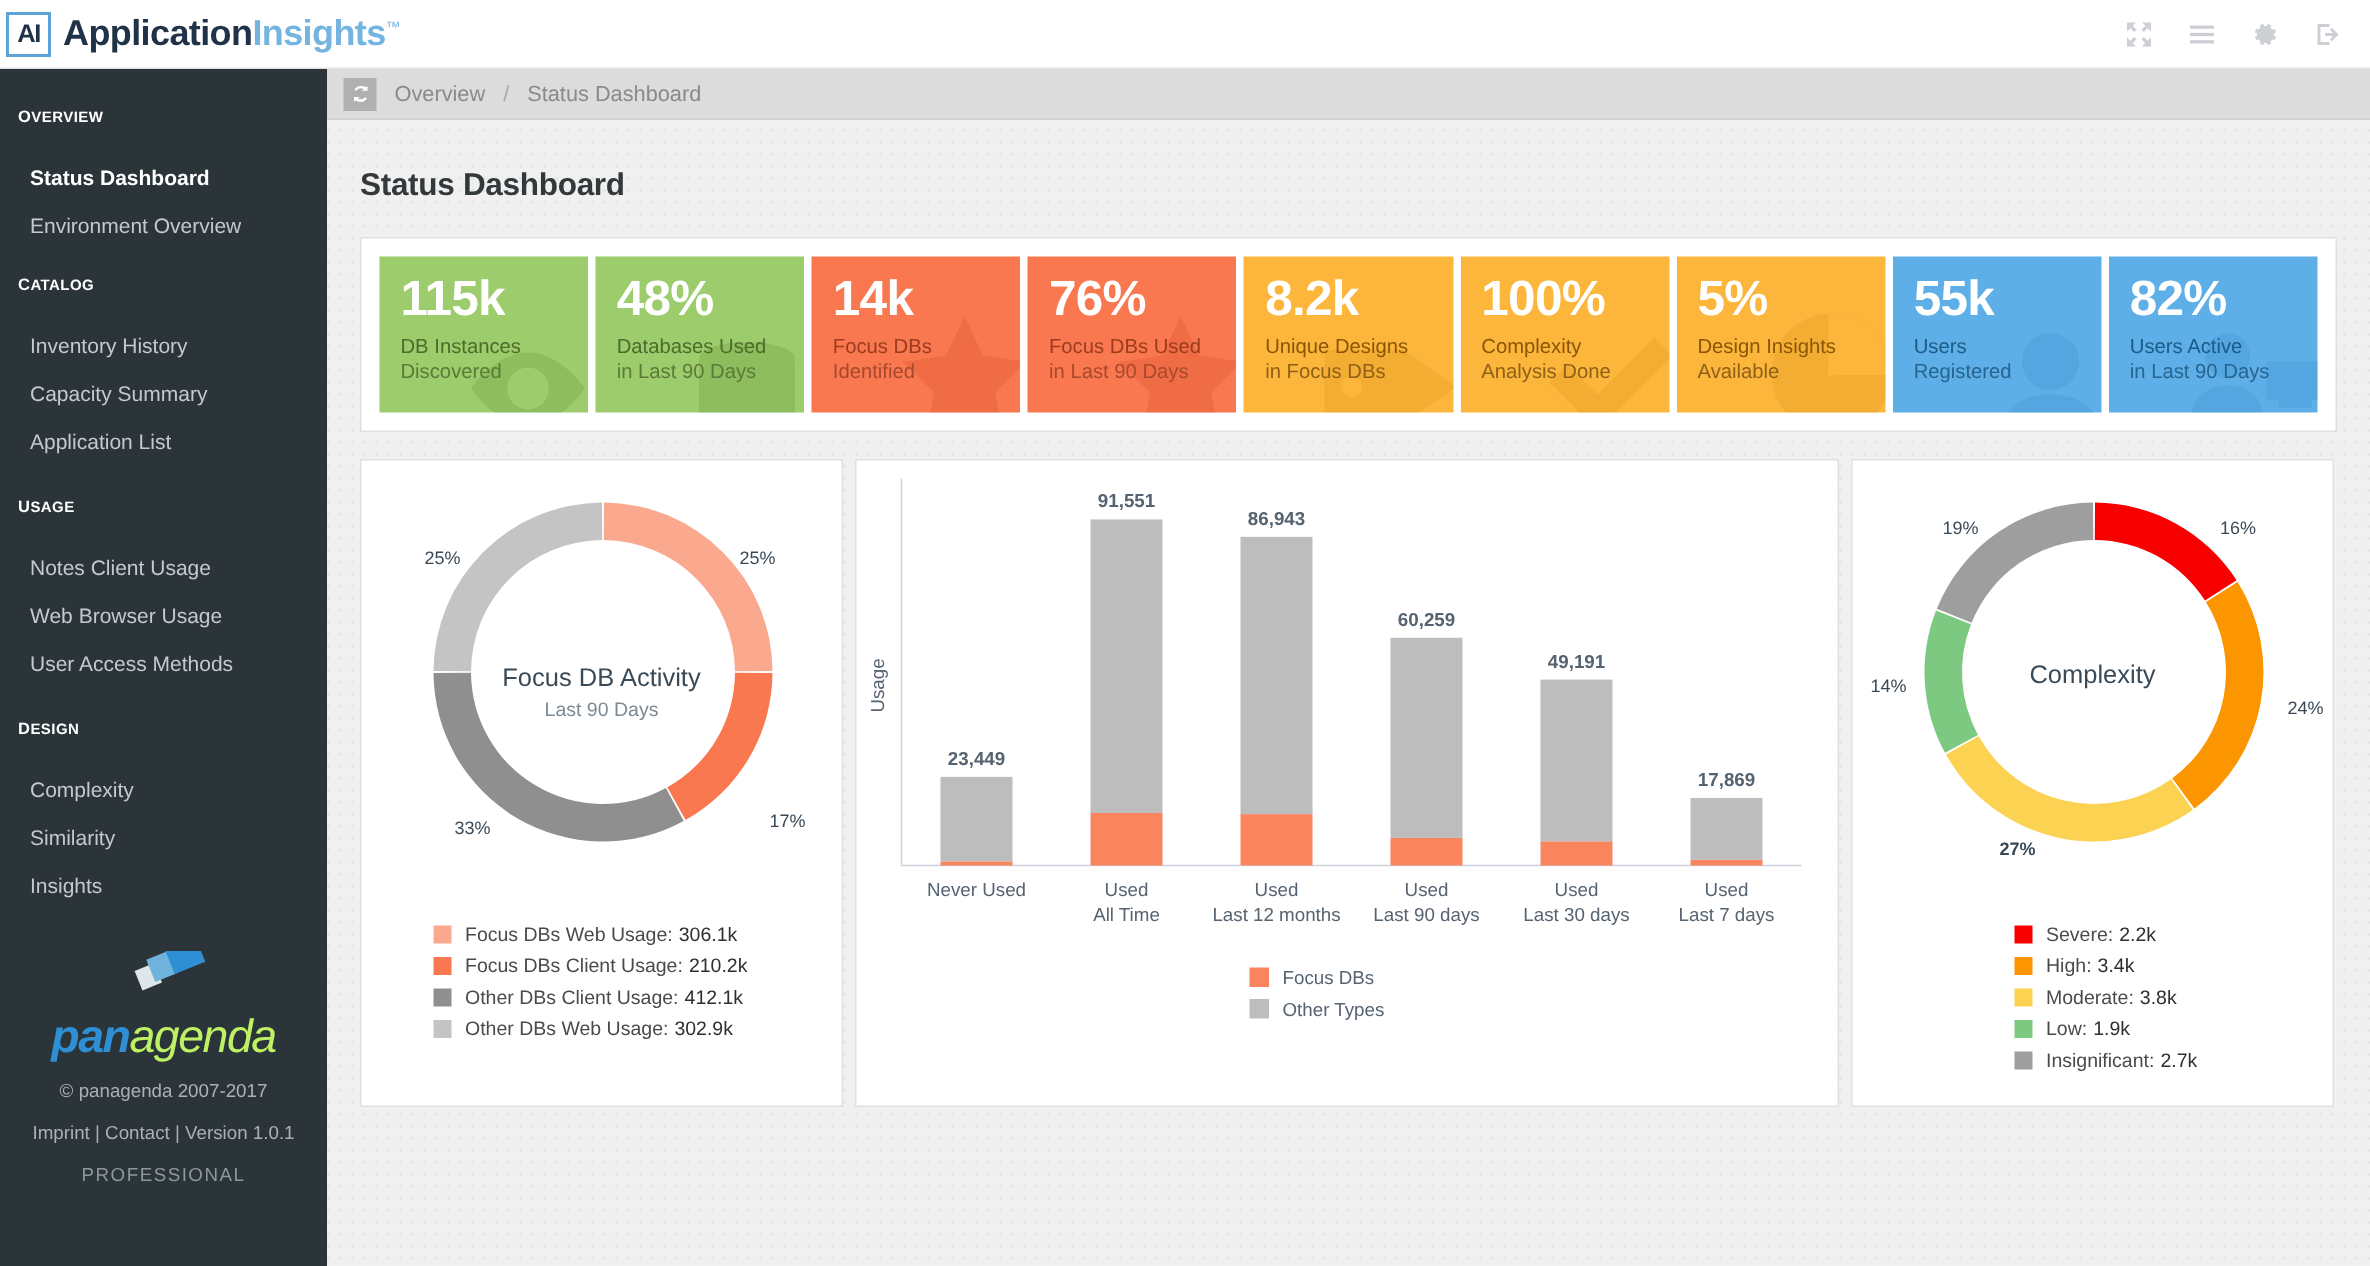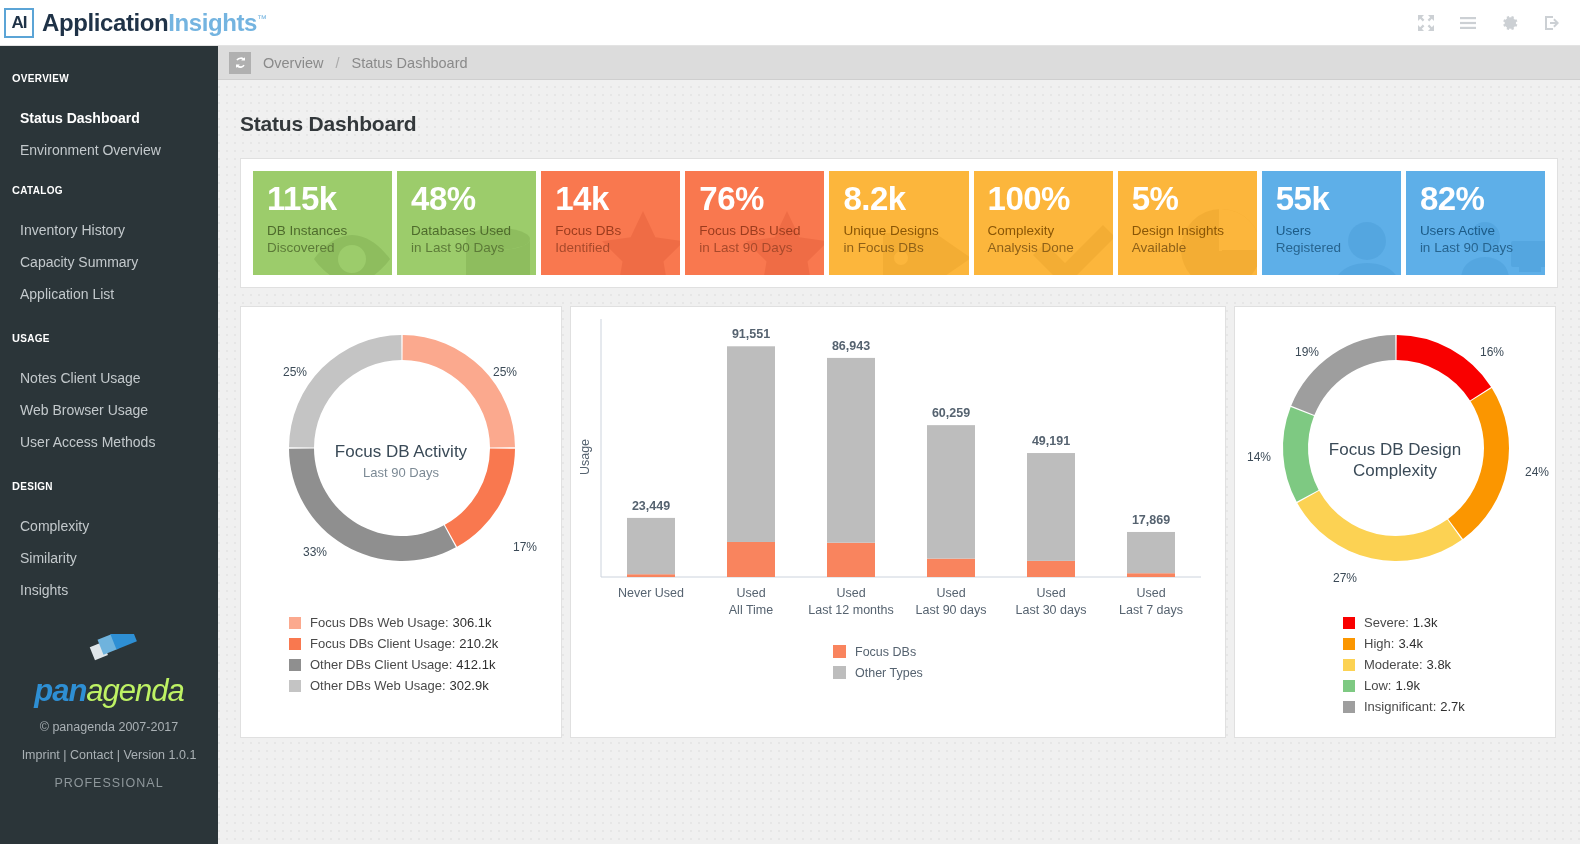--- a/index.html
+++ b/index.html
@@ -442,36 +442,35 @@
     <div class="panel" id="panel-right">
       <svg id="donut-right" width="322" height="300" style="position:absolute;left:0;top:8px">
           <path d="M161.67799593200732 20.00203399389801 A113 113 0 0 1 256.04404983662306 71.88021113703422 L235.0166051825029 85.40228831910629 A88 88 0 0 0 161.5279968320057 45.001583995248 Z" fill="#f90000"></path>
           <path d="M256.7706266111356 73.02511293457532 A113 113 0 0 1 227.96704818854397 224.0187588187909 L213.1513295627599 203.88186527481062 A88 88 0 0 0 235.58243488300826 86.29389325878432 Z" fill="#fb9600"></path>
           <path d="M226.87002772632195 224.81579083868732 A113 113 0 0 1 62.30575458875393 188.03131765372092 L84.14076463548979 175.85624737634902 A88 88 0 0 0 212.2970127426224 204.50256277703085 Z" fill="#fcd253"></path>
           <path d="M61.65250052621286 186.8430529251998 A113 113 0 0 1 55.687561305134196 92.03305898483349 L78.98677340576822 101.0965415103128 A88 88 0 0 0 83.63203580802417 174.93087307449187 Z" fill="#7ec982"></path>
           <path d="M56.18673520351864 90.77228963461694 A113 113 0 0 1 160.32200406799262 20.00203399389801 L160.47200316799427 45.001583995248 A88 88 0 0 0 79.37551060097026 100.11470343226806 Z" fill="#9e9e9e"></path>
         </svg>
 
       <div class="donut-title" style="top:132px; line-height:21px;">
-        <div>Focus DB Design</div>
         <div>Complexity</div>
       </div>
 
       <div class="dlabel" style="left:245px; top:38px;">16%</div>
       <div class="dlabel" style="left:290px; top:158px;">24%</div>
-      <div class="dlabel" style="left:98px;  top:264px;">27%</div>
+      <div class="dlabel" style="left:98px;  top:252px;font-weight:bold;">27%</div>
       <div class="dlabel" style="left:12px;  top:143px;">14%</div>
       <div class="dlabel" style="left:60px;  top:38px;">19%</div>
 
       <div class="legend" style="top:305px; padding-left:108px;">
         <div class="legend-row">
           <span class="swatch" style="background:#f90000"></span>
           <span>Severe</span>
             <span>:</span>
-          <b>1.3k</b>
+          <b>2.2k</b>
         </div>
         <div class="legend-row">
           <span class="swatch" style="background:#fb9600"></span>
           <span>High</span>
             <span>:</span>
           <b>3.4k</b>
         </div>
         <div class="legend-row">
           <span class="swatch" style="background:#fcd253"></span>
           <span>Moderate</span>

